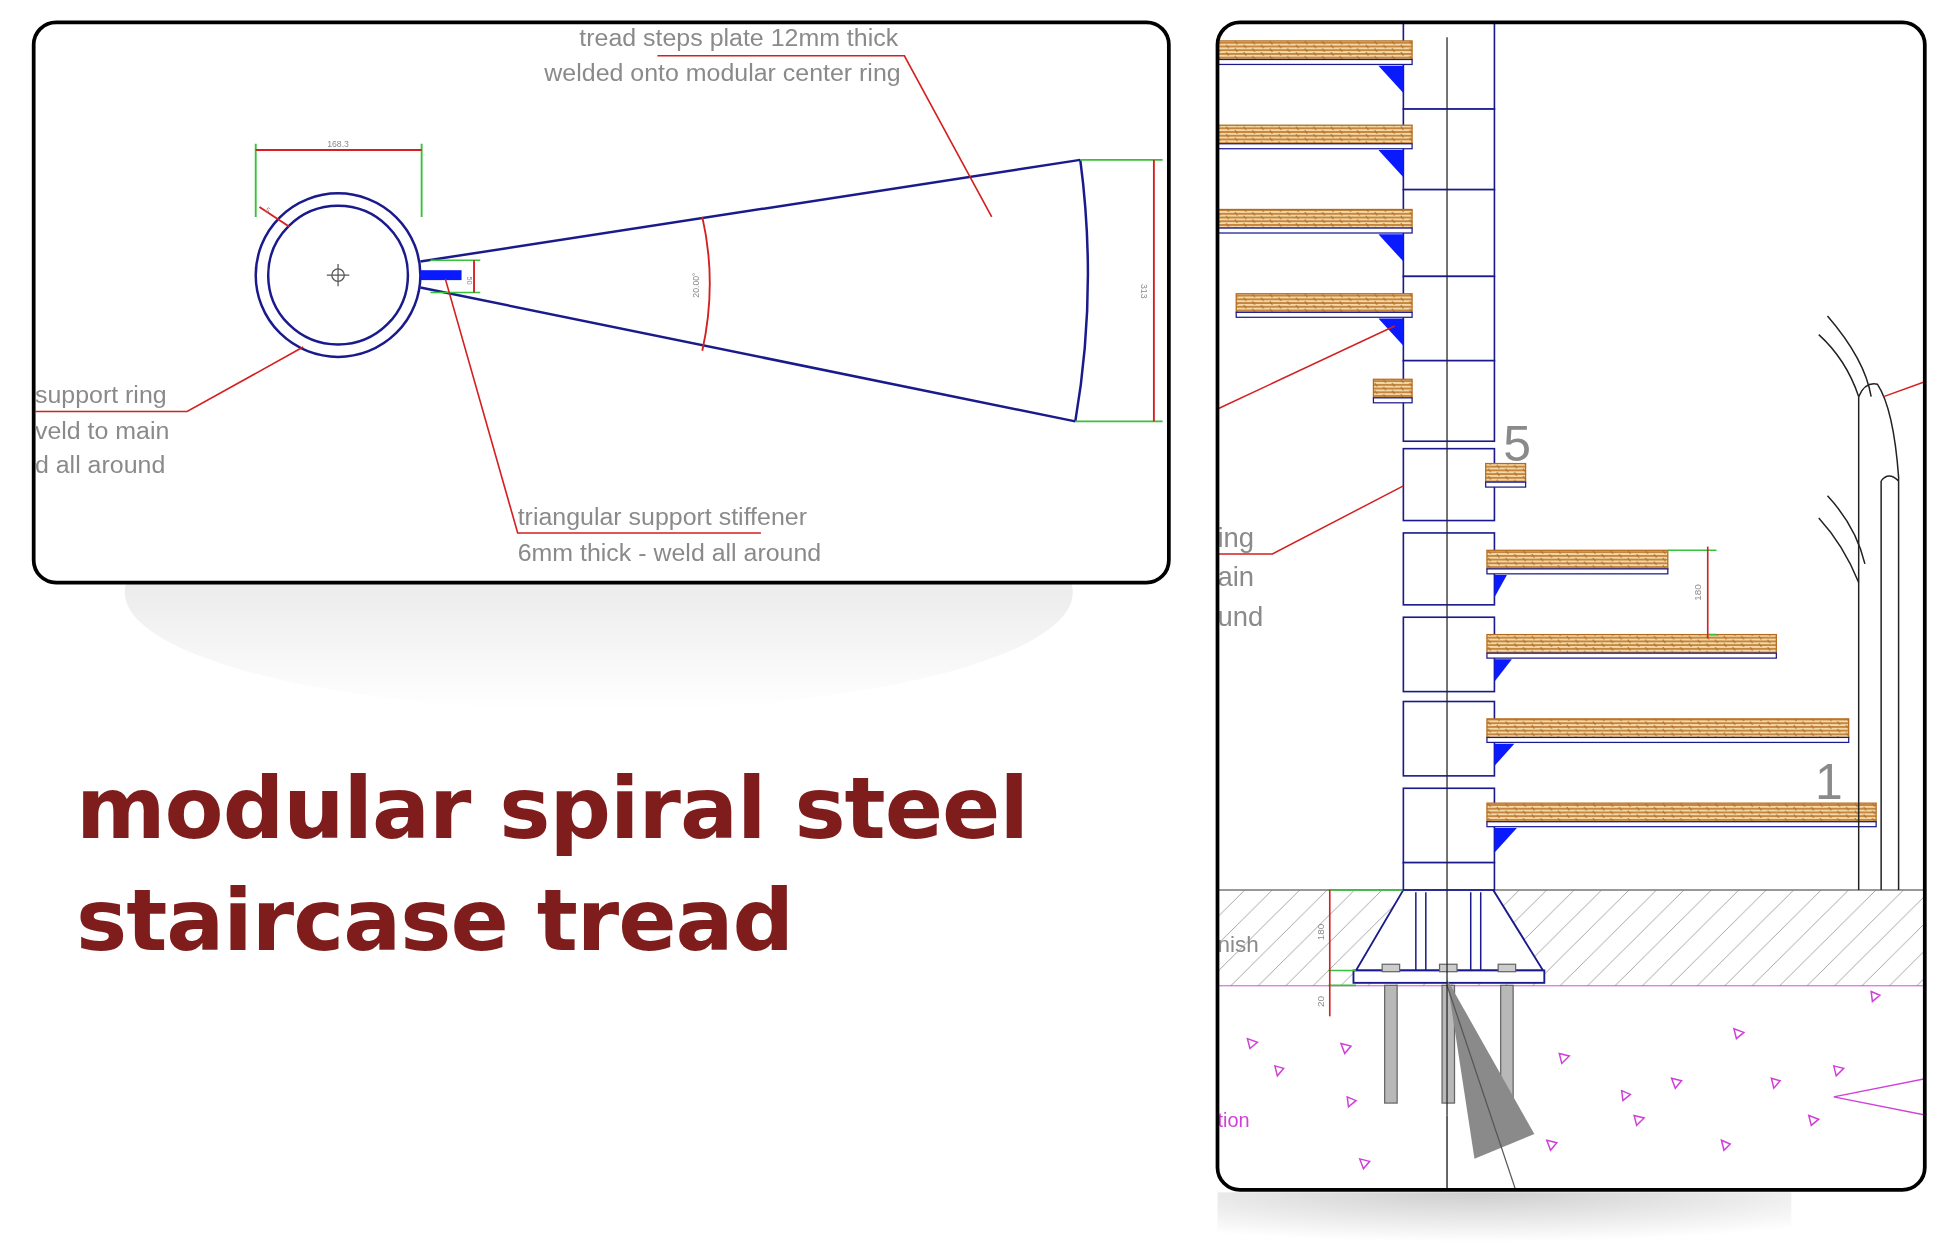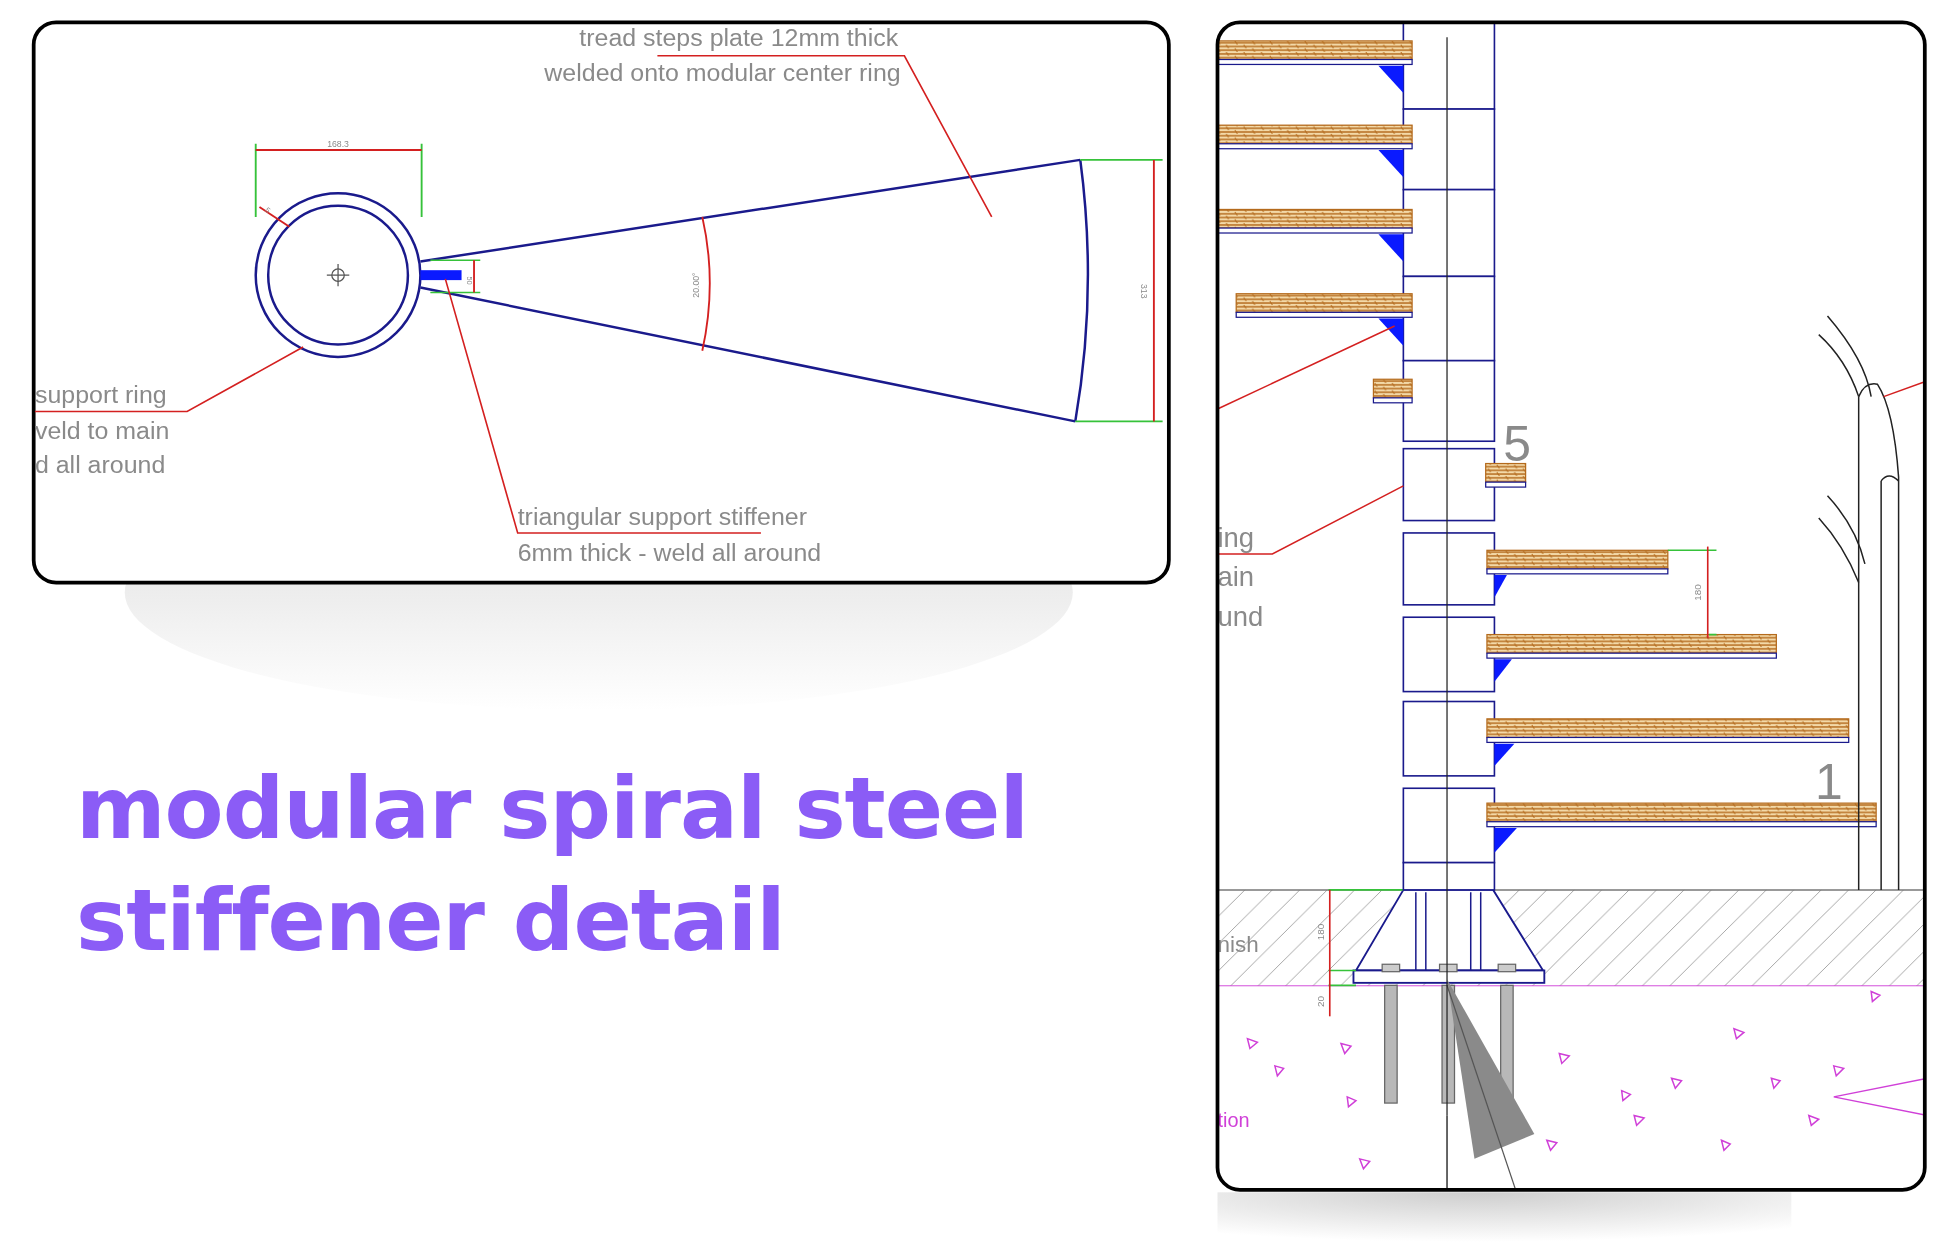--- a/index.html
+++ b/index.html
@@ -2,21 +2,21 @@
 <html><head>
 <meta charset="utf-8">
 <style>
   html, body { margin:0; padding:0; background:#ffffff; }
   body { width:1946px; height:1258px; position:relative; overflow:hidden; font-family:"Liberation Sans", sans-serif; }
   #canvas { position:absolute; left:0; top:0; width:1946px; height:1258px; }
   .cad-text { font-family:"Liberation Sans", sans-serif; fill:#8a8a8a; }
   .title {
     position:absolute; left:76px; top:752px; margin:0;
     font-family:"DejaVu Sans", sans-serif; font-weight:bold;
-    font-size:86px; line-height:112px; color:#8b5cf6; letter-spacing:-1px;
+    font-size:86px; line-height:112px; color:#7f1d1d; letter-spacing:-1px;
   }
 </style>
 </head>
 <body>
 
 <svg id="canvas" viewBox="0 0 1560 1015" preserveAspectRatio="none" xmlns="http://www.w3.org/2000/svg">
   <defs>
     <pattern id="wood" width="14" height="6" patternUnits="userSpaceOnUse">
       <rect width="14" height="6" fill="#f3d9a8"></rect>
       <path d="M0 1.5 H14 M0 4.5 H14" stroke="#b46a1c" stroke-width="1"></path>
@@ -188,14 +188,14 @@
       <text x="976" y="505" font-size="22" class="cad-text">und</text>
       <text x="976" y="768" font-size="18" class="cad-text">nish</text>
       <text x="976" y="909" font-size="16" fill="#d040d8" style="font-family:'Liberation Sans',sans-serif">tion</text>
     </g>
     <rect x="976" y="18" width="567" height="942" rx="18" ry="18" fill="none" stroke="#000" stroke-width="3"></rect>
   </g>
 </svg>
 
 <h1 class="title">
   <span>modular spiral steel</span><br>
-  <span>stiffener detail</span>
+  <span>staircase tread</span>
 </h1>
 
 </body></html>

